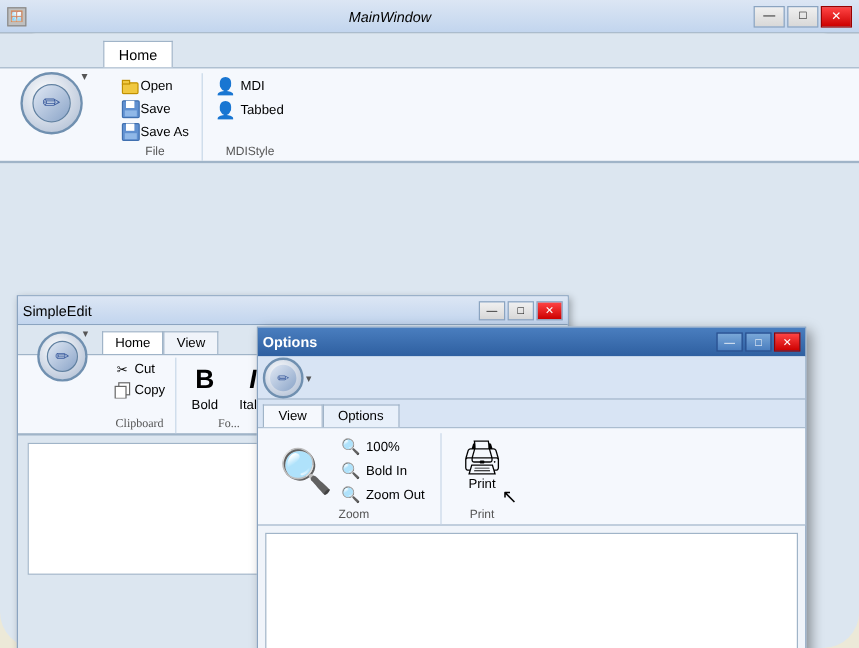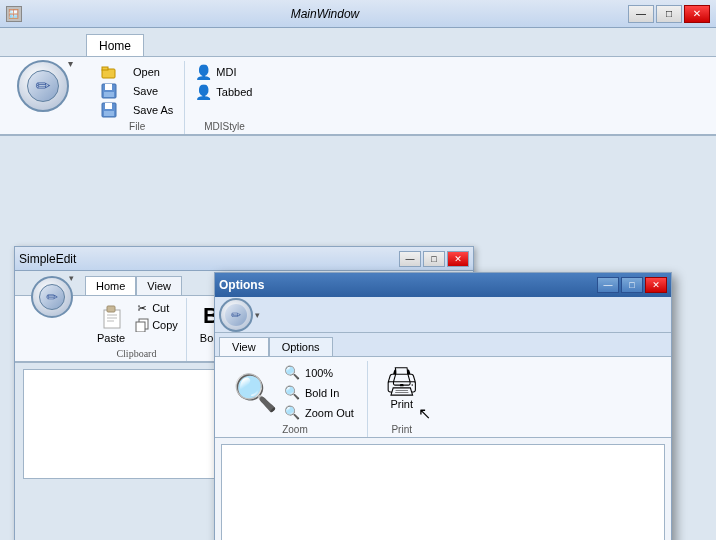--- a/index.html
+++ b/index.html
@@ -34,20 +34,21 @@
       cursor: pointer;
     }
     .tb-btn.close { background: linear-gradient(to bottom, #f44, #c00); color: white; border-color: #900; }
 
     
     .main-window {
       width: 716px;
       height: 512px;
       background: #dce6f0;
       position: relative;
+      border-radius: 30px;
     }
 
     
     .ribbon-tabbar {
       display: flex;
       align-items: flex-end;
       padding-left: 86px;
       height: 28px;
       background: #dce6f0;
     }
@@ -150,21 +151,21 @@
     }
 
     .ribbon-btn-small-group {
       display: flex;
       flex-direction: column;
       gap: 1px;
     }
     .ribbon-btn-small {
       display: flex;
       align-items: center;
-      gap: 16px;
+      gap: 0;
       cursor: pointer;
       padding: 1px 3px;
       font-size: 11px;
       white-space: nowrap;
     }
     .ribbon-btn-small-icon {
       width: 16px; height: 16px;
       display: flex; align-items: center; justify-content: center;
       font-size: 13px;
     }
@@ -623,32 +624,20 @@
       <div class="se-app-button">
         <div class="se-app-button-inner">✏</div>
       </div>
     </div>
     <div class="se-qat-dropdown">▾</div>
 
     <div class="se-ribbon-content">
 
       <div class="se-ribbon-group">
         <div class="se-ribbon-group-items">
-          <div class="se-btn-large">
-            <div class="se-btn-icon-large">
-              <svg width="26" height="28" viewBox="0 0 26 28">
-                <rect x="6" y="8" width="16" height="18" fill="white" stroke="#aaa" stroke-width="1"></rect>
-                <rect x="9" y="4" width="8" height="6" fill="#c8b898" stroke="#a09070" stroke-width="1" rx="1"></rect>
-                <line x1="9" y1="13" x2="19" y2="13" stroke="#bbb" stroke-width="1"></line>
-                <line x1="9" y1="16" x2="19" y2="16" stroke="#bbb" stroke-width="1"></line>
-                <line x1="9" y1="19" x2="16" y2="19" stroke="#bbb" stroke-width="1"></line>
-              </svg>
-            </div>
-            <span>Paste</span>
-          </div>
           <div class="se-btn-small-group">
             <div class="se-btn-small">
               <div class="se-btn-small-icon">✂</div>
               <span>Cut</span>
             </div>
             <div class="se-btn-small">
               <div class="se-btn-small-icon">
                 <svg width="14" height="14" viewBox="0 0 14 14">
                   <rect x="4" y="1" width="9" height="10" fill="white" stroke="#666" stroke-width="1"></rect>
                   <rect x="1" y="4" width="9" height="10" fill="white" stroke="#666" stroke-width="1"></rect>

